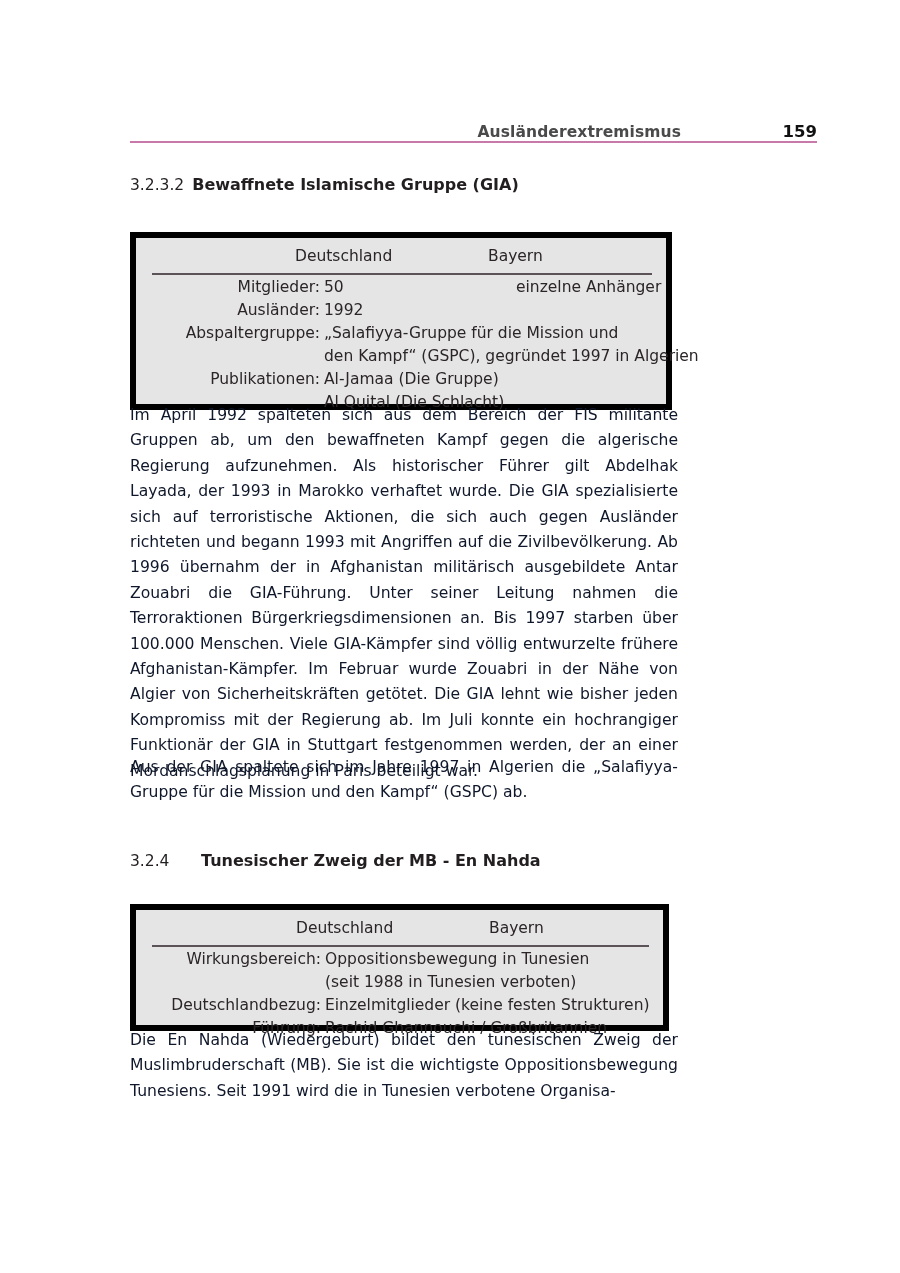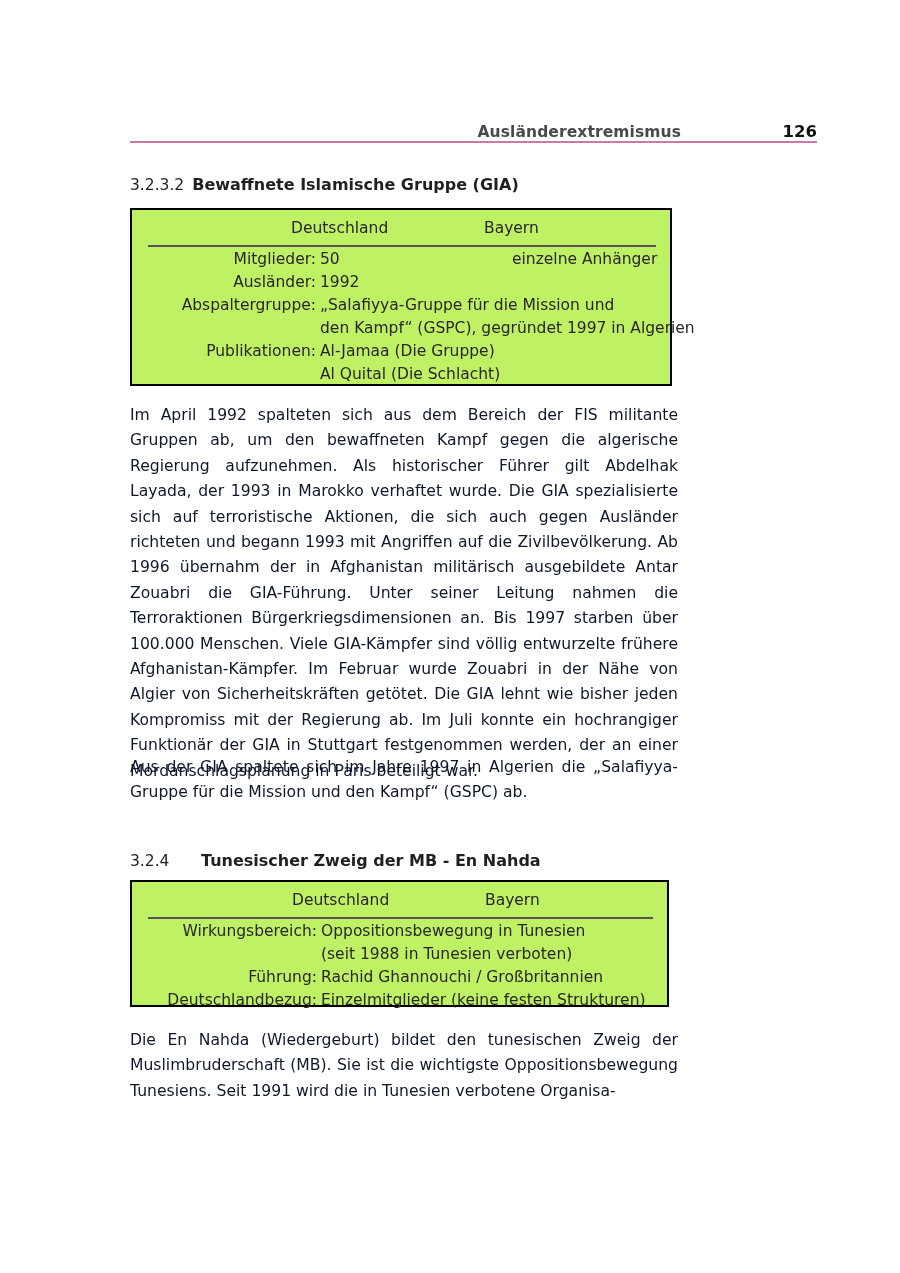--- a/index.html
+++ b/index.html
@@ -74,23 +74,24 @@
     font-size: 16px;
   }
   .heading.h-323 { left: 130px; top: 175px; }
   .heading.h-323 .num { margin-right: 8px; }
   .heading.h-324 { left: 130px; top: 851px; gap: 9px; }
   .heading.h-324 .num { width: 62px; display: inline-block; }
 
   
   .infobox {
     position: absolute;
-    background: #bef264;
-    border: 2px solid #000000;
+    background: #e5e5e5;
+    border: 6px solid #000000;
     box-sizing: border-box;
+    margin-top: 24px;
   }
   .infobox.box1 {
     left: 130px;
     top: 208px;
     width: 542px;
     height: 178px;
   }
   .infobox.box2 {
     left: 130px;
     top: 880px;
@@ -186,21 +187,21 @@
   .para.p2 { top: 755px; }
   .para.p3 { top: 1028px; }
 </style>
 </head>
 <body>
 
 <div class="page">
 
   <div class="runhead">
     <span class="runhead-title">Ausländerextremismus</span>
-    <span class="runhead-page">126</span>
+    <span class="runhead-page">159</span>
   </div>
   <div class="runhead-rule"></div>
 
   <div class="heading h-323">
     <span class="num">3.2.3.2</span>
     <span class="title">Bewaffnete Islamische Gruppe (GIA)</span>
   </div>
 
   <div class="infobox box1">
     <div class="ibx-inner">
@@ -265,28 +266,28 @@
           <span class="lbl">Wirkungsbereich:</span>
           <span class="val">Oppositionsbewegung in Tunesien</span>
           <span class="val2"></span>
         </div>
         <div class="ibx-row">
           <span class="lbl"></span>
           <span class="val">(seit 1988 in Tunesien verboten)</span>
           <span class="val2"></span>
         </div>
         <div class="ibx-row">
+          <span class="lbl">Deutschlandbezug:</span>
+          <span class="val">Einzelmitglieder (keine festen Strukturen)</span>
+          <span class="val2"></span>
+        </div>
+        <div class="ibx-row">
           <span class="lbl">Führung:</span>
           <span class="val">Rachid Ghannouchi / Großbritannien</span>
           <span class="val2"></span>
         </div>
-        <div class="ibx-row">
-          <span class="lbl">Deutschlandbezug:</span>
-          <span class="val">Einzelmitglieder (keine festen Strukturen)</span>
-          <span class="val2"></span>
-        </div>
       </div>
     </div>
   </div>
 
   <div class="para p3">Die En Nahda (Wiedergeburt) bildet den tunesischen Zweig der Muslimbruderschaft (MB). Sie ist die wichtigste Oppositionsbewegung Tunesiens. Seit 1991 wird die in Tunesien verbotene Organisa-</div>
 
 </div>
 
 </body></html>

